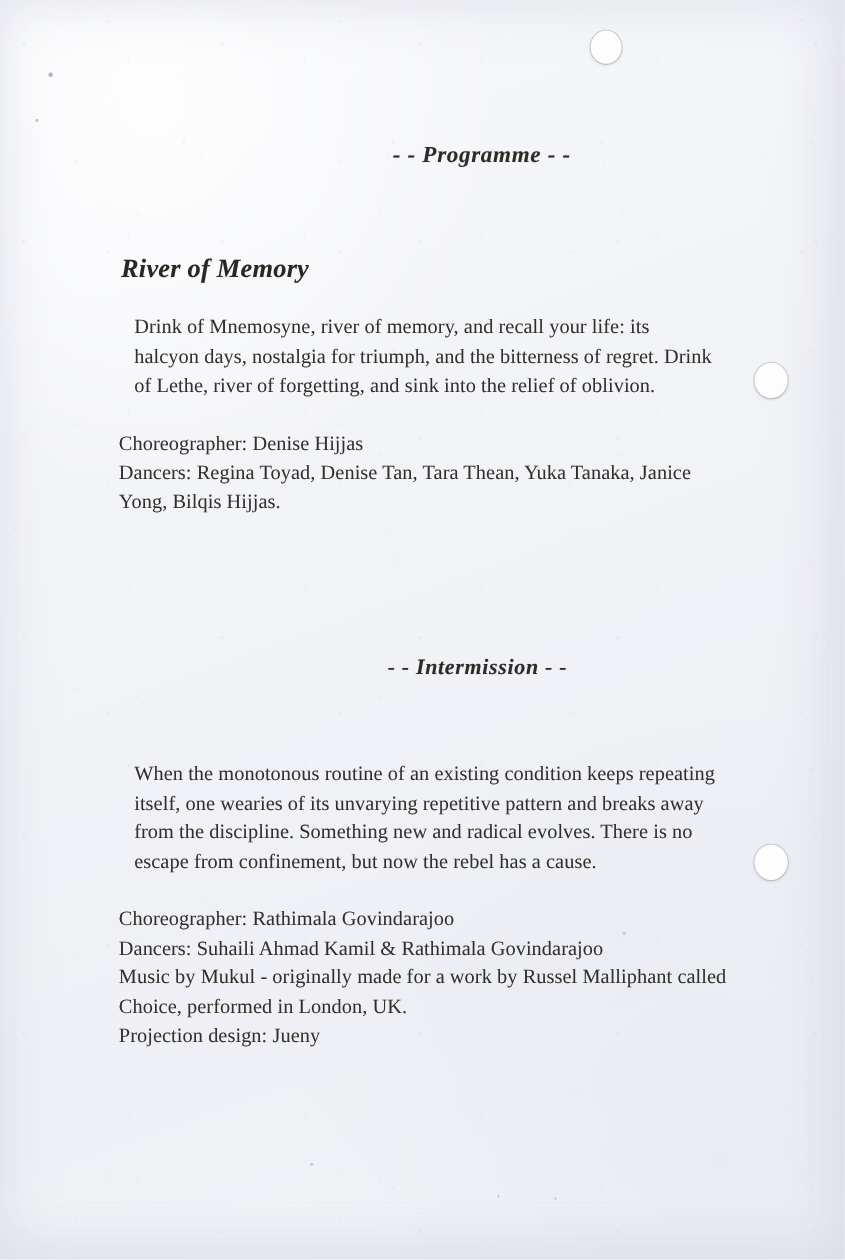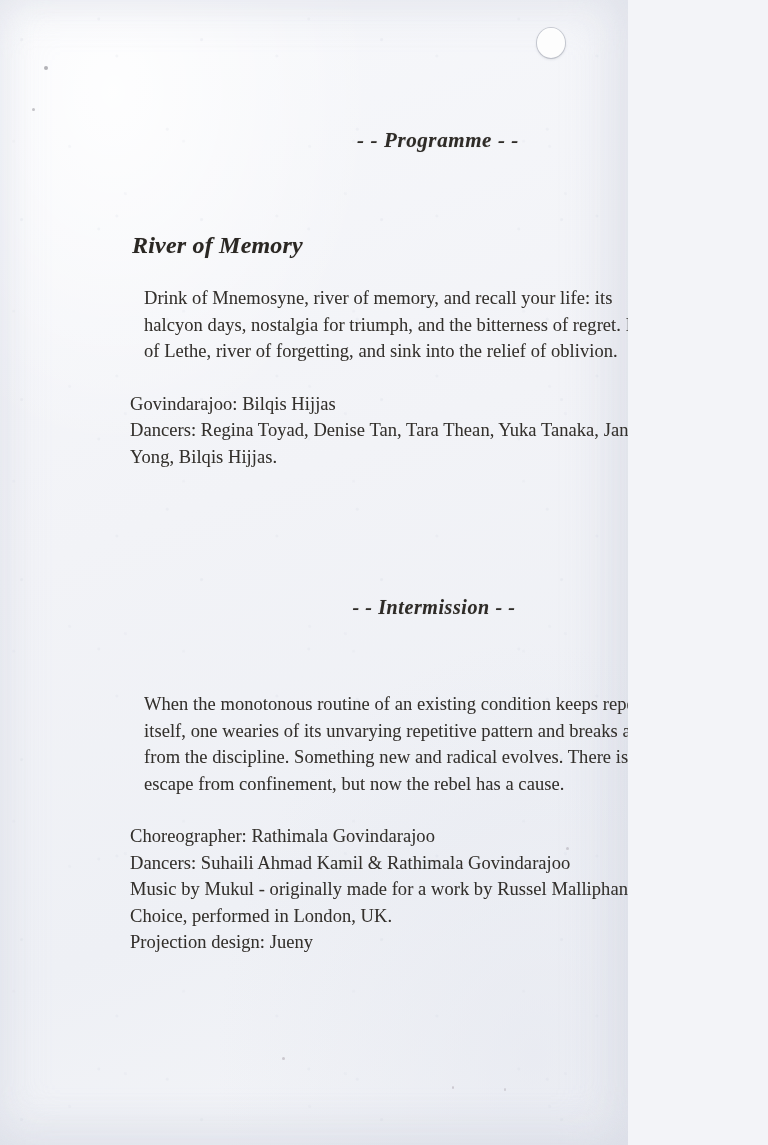--- a/index.html
+++ b/index.html
@@ -11,21 +11,21 @@
     height: 1145px;
     background: #f3f4f8;
     font-family: "Liberation Serif", "DejaVu Serif", serif;
     color: #2b2825;
     overflow: hidden;
   }
 
   
   .page {
     position: relative;
-    width: 628px;
+    width: 768px;
     height: 1145px;
     background:
       radial-gradient(ellipse 60% 45% at 18% 8%, rgba(255,255,255,0.85) 0%, rgba(255,255,255,0) 70%),
       radial-gradient(ellipse 70% 50% at 85% 92%, rgba(226,229,238,0.55) 0%, rgba(226,229,238,0) 72%),
       linear-gradient(160deg, #f7f8fb 0%, #f2f3f7 42%, #eef0f5 72%, #f4f5f8 100%);
     overflow: hidden;
   }
   
   .grain {
     position: absolute;
@@ -96,21 +96,21 @@
     font-weight: bold;
     letter-spacing: 0.6px;
     color: #2e2b27;
     text-shadow: 0 0 1px rgba(60,56,52,0.30);
   }
   .section-divider.programme   { top: 128px; font-size: 21px; padding-left: 54px; }
   .section-divider.intermission{ top: 596px; font-size: 20px; padding-left: 50px; }
 
   .piece {
     position: absolute;
-    left: 130px;
+    left: 108px;
     width: 556px;
   }
   .piece.piece-1 { top: 232px; }
   .piece.piece-2 { top: 677px; }
 
   .piece-title {
     font-style: italic;
     font-weight: bold;
     font-size: 24px;
     letter-spacing: 0.2px;
@@ -162,21 +162,21 @@
   <div class="speck s6"></div>
 
   <div class="content">
 
     <div class="section-divider programme">- - Programme - -</div>
 
     <div class="piece piece-1">
       <h2 class="piece-title">River of Memory</h2>
       <p class="piece-desc">Drink of Mnemosyne, river of memory, and recall your life: its halcyon days, nostalgia for triumph, and the bitterness of regret. Drink of Lethe, river of forgetting, and sink into the relief of oblivion.</p>
       <div class="credits">
-        <div class="credit-line">Govindarajoo: Bilqis Hijjas</div>
+        <div class="credit-line">Choreographer: Denise Hijjas</div>
         <div class="credit-line">Dancers: Regina Toyad, Denise Tan, Tara Thean, Yuka Tanaka, Janice Yong, Bilqis Hijjas.</div>
       </div>
     </div>
 
     <div class="section-divider intermission">- - Intermission - -</div>
 
     <div class="piece piece-2">
       <p class="piece-desc">When the monotonous routine of an existing condition keeps repeating itself, one wearies of its unvarying repetitive pattern and breaks away from the discipline. Something new and radical evolves. There is no escape from confinement, but now the rebel has a cause.</p>
       <div class="credits">
         <div class="credit-line">Choreographer: Rathimala Govindarajoo</div>

